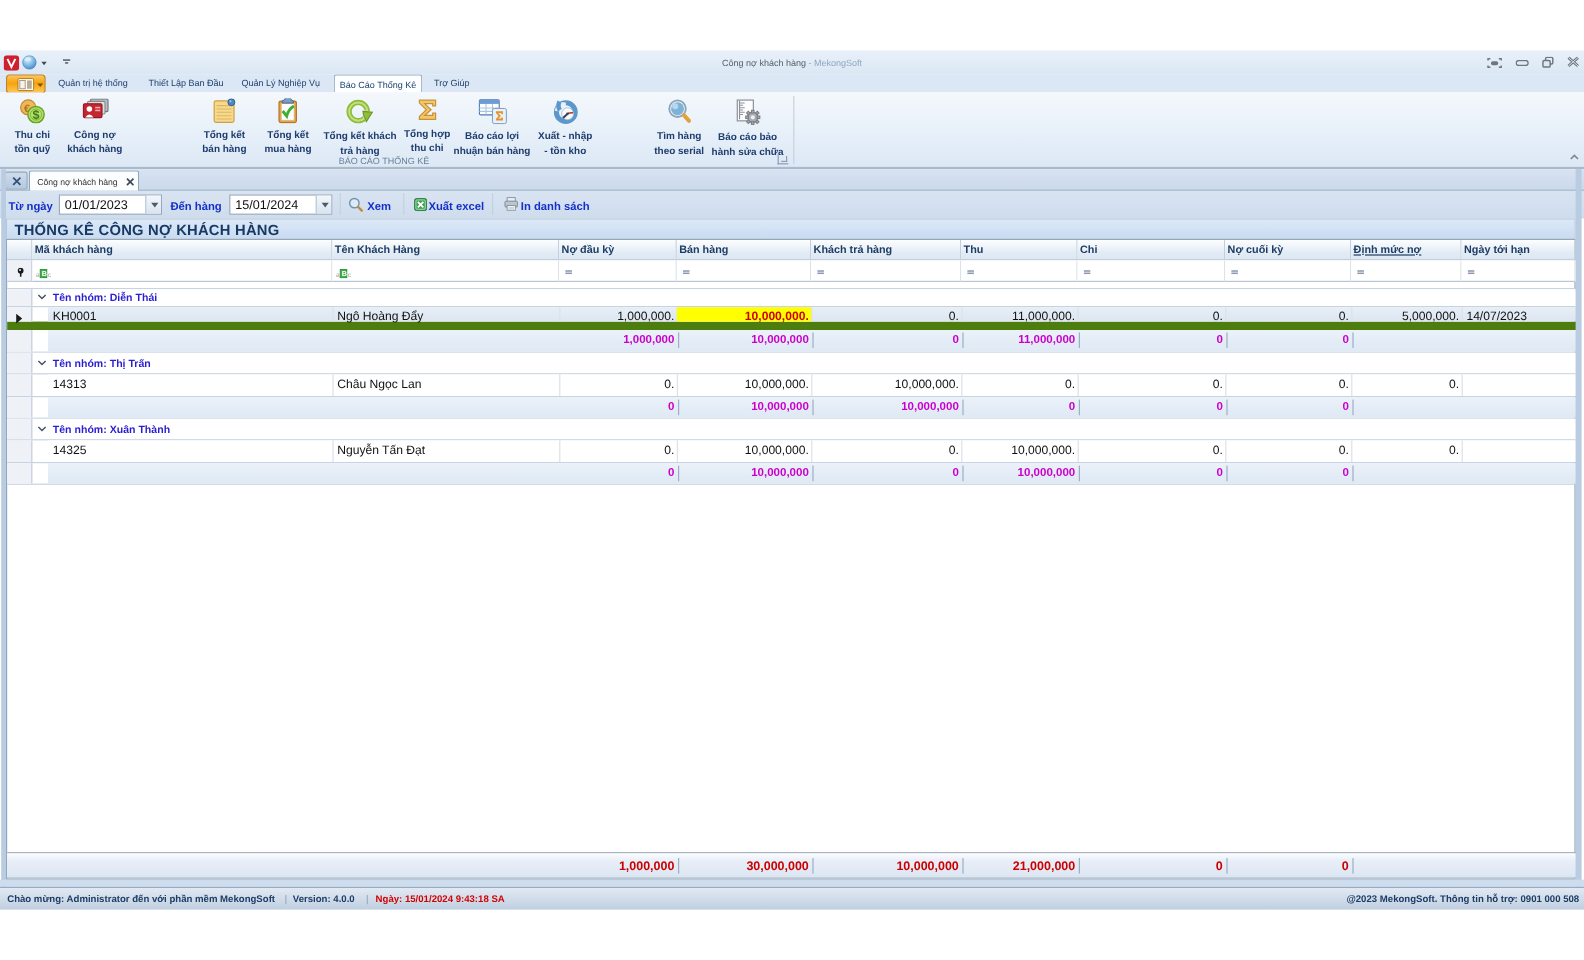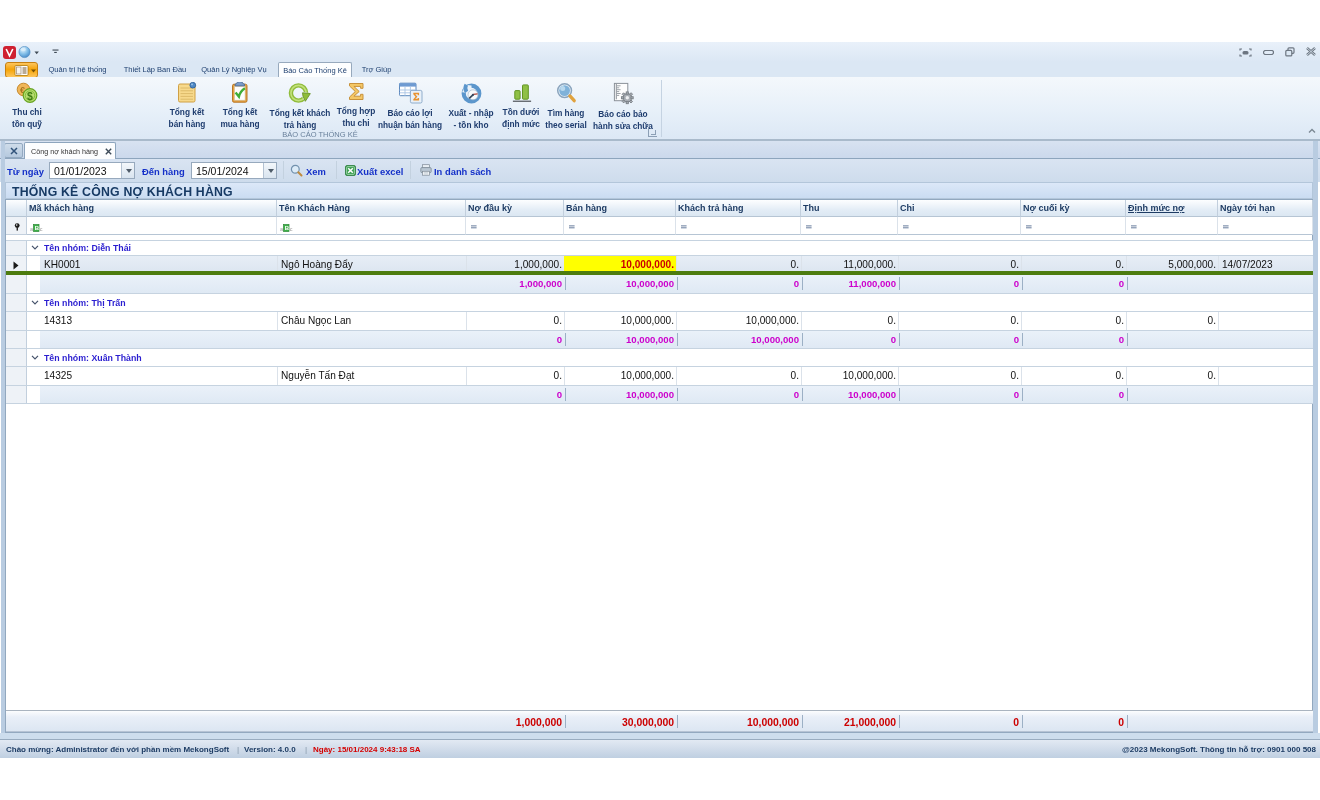--- a/index.html
+++ b/index.html
@@ -59,20 +59,21 @@
       </radialGradient>
         </defs>
       <circle cx="6.5" cy="6" r="5.6" fill="url(#sph)" stroke="#4a88bf" stroke-width="0.6"></circle>
       <ellipse cx="5.2" cy="3.4" rx="2.6" ry="1.6" fill="#d9edfa" opacity="0.85"></ellipse>
       <path d="M16.5 5.5 l4.4 0 l-2.2 2.8 z" fill="#3f4a55"></path>
     </svg>
     <svg class="abs" style="left:52px;top:7px" width="8" height="6" viewBox="0 0 8 6">
       <rect x="0.5" y="0.5" width="6" height="1.1" fill="#3f4a55"></rect>
       <rect x="2.2" y="2.9" width="2.6" height="1.1" fill="#3f4a55"></rect>
     </svg>
+    <div id="titletext">Công nợ khách hàng <span class="soft">- MekongSoft</span></div>
     <svg class="abs" style="left:1239px;top:6px" width="13" height="9" viewBox="0 0 13 9">
       <g stroke="#6d7681" stroke-width="1.2" fill="none">
         <path d="M1 2.5 V1 H3"></path>
           <path d="M10 1 H12 V2.5"></path>
           <path d="M1 6.5 V8 H3"></path>
           <path d="M10 8 H12 V6.5"></path>
       </g>
       <rect x="3.5" y="3" width="6" height="3.4" rx="1.5" fill="#6d7681"></rect>
     </svg>
     <svg class="abs" style="left:1263px;top:8px" width="11" height="5" viewBox="0 0 11 5">
@@ -106,20 +107,32 @@
 <div class="rbtn" style="left:-18px;">
         <svg class="ic" width="26" height="21" viewBox="0 0 26 21">
 <circle cx="9.5" cy="7.5" r="6.3" fill="#f0b659" stroke="#c78a2d" stroke-width="1"></circle>
 <text x="6" y="11" font-size="9" font-weight="bold" fill="#a8761f">€</text>
 <circle cx="16" cy="13.5" r="6.8" fill="#b8dd72" stroke="#67a41f" stroke-width="1.2"></circle>
 <circle cx="16" cy="13.5" r="4.7" fill="none" stroke="#7bb62e" stroke-width="0.8"></circle>
 <text x="13" y="17.5" font-size="10.5" font-weight="bold" fill="#3e7d10">$</text>
         </svg>
         <div class="lbl">Thu chi<br>tồn quỹ</div>
       </div>
+<div class="rbtn" style="left:34px;">
+        <svg class="ic" width="25" height="21" viewBox="0 0 25 21">
+<rect x="8.5" y="0.5" width="14.5" height="10.5" rx="1" fill="#b9bcc0" stroke="#70747a" stroke-width="0.9"></rect>
+<rect x="6" y="2.5" width="14.5" height="10.5" rx="1" fill="#dcdee0" stroke="#85898d" stroke-width="0.9"></rect>
+<rect x="2.5" y="4.5" width="15.5" height="11.5" rx="1.2" fill="#c42531" stroke="#8d1620" stroke-width="0.9"></rect>
+<circle cx="7.5" cy="8.8" r="2.3" fill="#fff"></circle>
+<path d="M4 16 q3.5 -5.2 7 0 z" fill="#fff"></path>
+<rect x="12.3" y="7" width="4.3" height="1.3" fill="#f2a9ae"></rect>
+<rect x="12.3" y="9.4" width="4.3" height="1.3" fill="#f2a9ae"></rect>
+        </svg>
+        <div class="lbl">Công nợ<br>khách hàng</div>
+      </div>
 <div class="rbtn" style="left:142px;">
         <svg class="ic" width="23" height="21" viewBox="0 0 23 21">
 <rect x="2.5" y="2" width="16.5" height="18" rx="1.5" fill="#f7d98c" stroke="#cfa045" stroke-width="1"></rect>
 <g stroke="#d9b765" stroke-width="0.9">
             <path d="M4.5 6 h12.5"></path>
             <path d="M4.5 8.8 h12.5"></path>
             <path d="M4.5 11.6 h12.5"></path>
             <path d="M4.5 14.4 h12.5"></path>
             <path d="M4.5 17.2 h12.5"></path>
           </g>
@@ -171,28 +184,20 @@
         <svg class="ic" width="24" height="22" viewBox="0 0 24 22">
 <circle cx="12.5" cy="11.5" r="7.8" fill="none" stroke="#5b96cc" stroke-width="4.2"></circle>
 <path d="M12.5 11.5 L3.2 10.2 L5.5 2.8 L12.5 3.5 z" fill="#e9f1f9"></path>
 <path d="M7.3 2.6 q-2.1 3.9 0.3 7.2" fill="none" stroke="#5b96cc" stroke-width="3.8"></path>
 <circle cx="14" cy="12.8" r="5" fill="#f7fafc" stroke="#a3b9cc" stroke-width="0.7"></circle>
 <path d="M14 12.8 L10.2 16.4" stroke="#36475a" stroke-width="1.7"></path>
 <path d="M14.3 12.4 L18.6 11.9" stroke="#b0443a" stroke-width="1.4"></path>
 <circle cx="14" cy="12.8" r="1.1" fill="#36475a"></circle>
 </svg>
         <div class="lbl">Xuất - nhập<br>- tồn kho</div>
-      </div>
-<div class="rbtn" style="left:476px;">
-        <svg class="ic" width="21" height="21" viewBox="0 0 21 21">
-<rect x="3.8" y="8.6" width="5.3" height="8.6" rx="0.8" fill="#8fc045" stroke="#629424" stroke-width="1"></rect>
-<rect x="11.5" y="2.9" width="5.8" height="14.3" rx="0.8" fill="#8fc045" stroke="#629424" stroke-width="1"></rect>
-<rect x="1.9" y="18.6" width="18.2" height="1.3" fill="#5a5f64"></rect>
-        </svg>
-        <div class="lbl">Tồn dưới<br>định mức</div>
       </div>
 <div class="rbtn" style="left:521px;">
         <svg class="ic" width="23" height="22" viewBox="0 0 23 22">
 <circle cx="9.6" cy="8.6" r="6.9" fill="#e8f1f8" stroke="#8aa4bd" stroke-width="1.5"></circle>
 <circle cx="9.6" cy="8.6" r="5.4" fill="#7fb2d9"></circle>
 <circle cx="7.7" cy="6.5" r="2.5" fill="#b8d8ee"></circle>
 <path d="M14.9 13.9 l4.3 4.8" stroke="#e0a23e" stroke-width="3.3" stroke-linecap="round"></path>
         </svg>
         <div class="lbl">Tìm hàng<br>theo serial</div>
       </div>
@@ -364,21 +369,21 @@
         </svg>
       </div>
 <div class="abs" style="left:0;top:40px;width:1307px;height:1px;background:#c6d3e0;"></div>
 <div class="row" style="top:41px;height:15px;background:#fff;border-bottom:1px solid #c6d3e0;">
 <div class="abs" style="left:0;top:0;width:21px;height:100%;background:#eef2f7;border-right:1px solid #c2cfdd;"></div>
 <svg style="position:absolute;left:25px;top:4px" width="8" height="5" viewBox="0 0 8 5">
           <path d="M1 0.8 L4 3.8 L7 0.8" stroke="#44526a" stroke-width="1.2" fill="none"></path>
         </svg>
 <span class="gtext" style="position:absolute;left:38px;top:50%;transform:translateY(-50%);">Tên nhóm: Diễn Thái</span>
 </div>
-<div class="row" style="top:56px;height:19px;border-bottom:4px solid #4d7c0f;">
+<div class="row" style="top:56px;height:19px;border-bottom:7px solid #4d7c0f;">
 <div class="abs" style="left:0;top:0;width:21px;height:100%;background:#eef2f7;border-right:1px solid #c2cfdd;"></div>
 <svg style="position:absolute;left:7px;top:5px" width="6" height="9" viewBox="0 0 6 9">
           <path d="M0.5 0.5 L5.5 4.5 L0.5 8.5 z" fill="#1a1a1a"></path>
         </svg>
 <div class="abs" style="left:34px;top:0;width:1273px;height:100%;background:linear-gradient(#e7eef6,#dde6f1);"></div>
 <div class="abs" style="left:271px;top:0;width:1px;height:100%;background:#dbe2ea;"></div>
 <div class="abs" style="left:460px;top:0;width:1px;height:100%;background:#dbe2ea;"></div>
 <div class="abs" style="left:558px;top:0;width:1px;height:100%;background:#dbe2ea;"></div>
 <div class="abs" style="left:670px;top:0;width:1px;height:100%;background:#dbe2ea;"></div>
 <div class="abs" style="left:795px;top:0;width:1px;height:100%;background:#dbe2ea;"></div>

